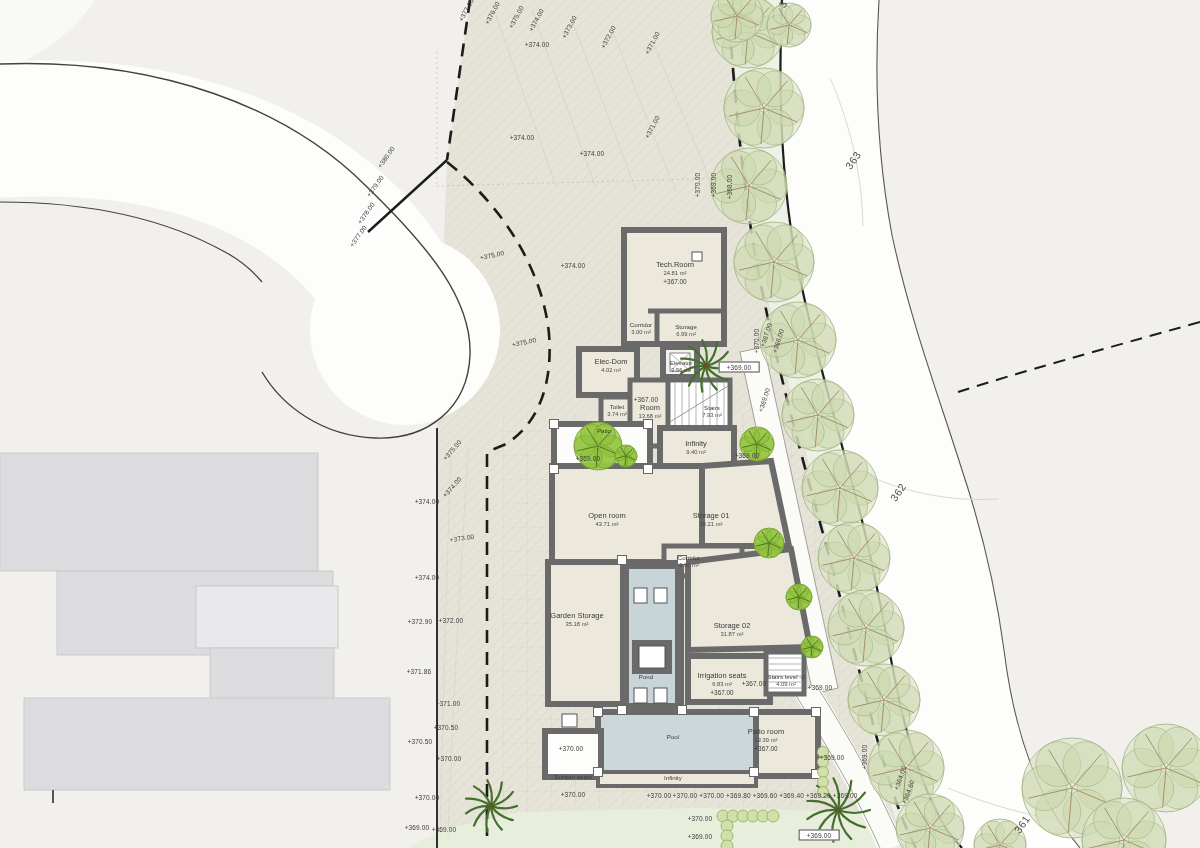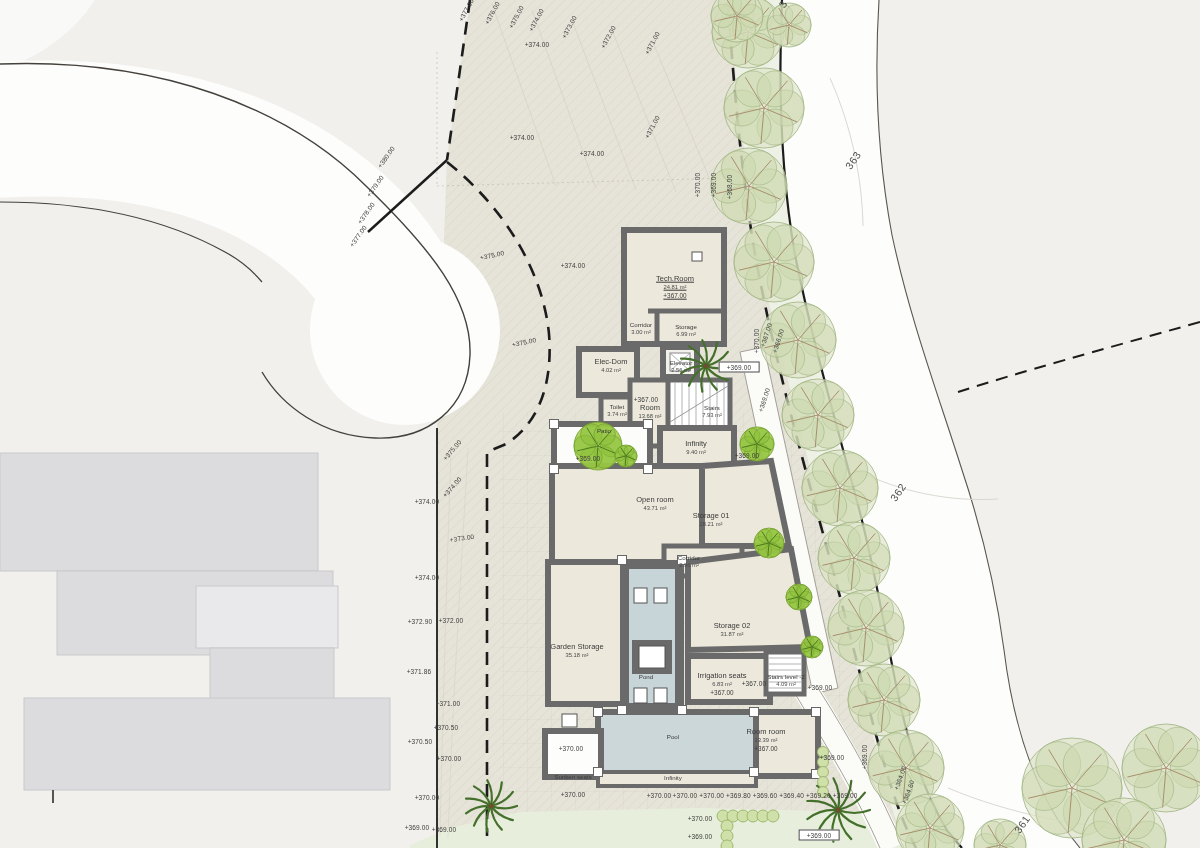--- a/index.html
+++ b/index.html
@@ -651,21 +651,21 @@
       <div class="lbl" style="left: 573px; top: 794px; transform: translate(-50%, -50%) rotate(0deg);">+370.00</div>
       <div class="lbl" style="left: 659px; top: 795px; transform: translate(-50%, -50%) rotate(0deg);">+370.00</div>
       <div class="lbl" style="left: 765px; top: 795px; transform: translate(-50%, -50%) rotate(0deg);">+370.00 +370.00 +369.80 +369.60 +369.40 +369.20 +369.00</div>
       <div class="lbl" style="left: 700px; top: 818px; transform: translate(-50%, -50%) rotate(0deg);">+370.00</div>
       <div class="lbl" style="left: 700px; top: 836px; transform: translate(-50%, -50%) rotate(0deg);">+369.00</div>
       <div class="lbl boxed" style="left: 819px; top: 835px; transform: translate(-50%, -50%) rotate(0deg);">+369.00</div>
       <div class="rdlbl" style="left: 853px; top: 160px; transform: translate(-50%, -50%) rotate(-55deg);">363</div>
       <div class="rdlbl" style="left: 898px; top: 492px; transform: translate(-50%, -50%) rotate(-55deg);">362</div>
       <div class="rdlbl" style="left: 1022px; top: 824px; transform: translate(-50%, -50%) rotate(-55deg);">361</div>
       <div class="rdlbl" style="left: 783px; top: 4px; transform: translate(-50%, -50%) rotate(-60deg);">3</div>
-      <div class="room" style="left: 675px; top: 287px; transform: translate(-50%, -50%); text-decoration: underline;">
+      <div class="room" style="left: 675px; top: 273px; transform: translate(-50%, -50%);">
         <div class="rname">Tech.Room</div>
         <div class="rarea">24.81 m²</div>
         <div class="relev">+367.00</div>
       </div>
       <div class="room small" style="left: 641px; top: 329px; transform: translate(-50%, -50%);">
         <div class="rname">Corridor</div>
         <div class="rarea">3.00 m²</div>
       </div>
       <div class="room small" style="left: 686px; top: 331px; transform: translate(-50%, -50%);">
         <div class="rname">Storage</div>
@@ -691,33 +691,33 @@
         <div class="rname">Stairs</div>
         <div class="rarea">7.93 m²</div>
       </div>
       <div class="room" style="left: 696px; top: 448px; transform: translate(-50%, -50%);">
         <div class="rname">Infinity</div>
         <div class="rarea">9.40 m²</div>
       </div>
       <div class="room small" style="left: 604px; top: 431px; transform: translate(-50%, -50%);">
         <div class="rname">Patio</div>
       </div>
-      <div class="room" style="left: 607px; top: 504px; transform: translate(-50%, -50%); margin-left: 48px;">
+      <div class="room" style="left: 607px; top: 520px; transform: translate(-50%, -50%);">
         <div class="rname">Open room</div>
         <div class="rarea">43.71 m²</div>
       </div>
       <div class="room" style="left: 711px; top: 520px; transform: translate(-50%, -50%);">
         <div class="rname">Storage 01</div>
         <div class="rarea">28.21 m²</div>
       </div>
       <div class="room small" style="left: 689px; top: 562px; transform: translate(-50%, -50%);">
         <div class="rname">Corridor</div>
         <div class="rarea">2.96 m²</div>
       </div>
-      <div class="room" style="left: 577px; top: 651px; transform: translate(-50%, -50%);">
+      <div class="room" style="left: 577px; top: 620px; transform: translate(-50%, -50%);">
         <div class="rname">Garden Storage</div>
         <div class="rarea">35.18 m²</div>
       </div>
       <div class="room" style="left: 732px; top: 630px; transform: translate(-50%, -50%);">
         <div class="rname">Storage 02</div>
         <div class="rarea">31.87 m²</div>
       </div>
       <div class="room small" style="left: 646px; top: 677px; transform: translate(-50%, -50%);">
         <div class="rname">Pond</div>
       </div>
@@ -727,21 +727,21 @@
         <div class="relev">+367.00</div>
       </div>
       <div class="room small" style="left: 786px; top: 681px; transform: translate(-50%, -50%);">
         <div class="rname">Stairs level -2</div>
         <div class="rarea">4.09 m²</div>
       </div>
       <div class="room small" style="left: 673px; top: 737px; transform: translate(-50%, -50%);">
         <div class="rname">Pool</div>
       </div>
       <div class="room" style="left: 766px; top: 740px; transform: translate(-50%, -50%);">
-        <div class="rname">Room room</div>
+        <div class="rname">Patio room</div>
         <div class="rarea">13.39 m²</div>
         <div class="relev">+367.00</div>
       </div>
       <div class="room small" style="left: 573px; top: 777px; transform: translate(-50%, -50%);">
         <div class="rname">Sunken seats</div>
       </div>
       <div class="room small" style="left: 673px; top: 778px; transform: translate(-50%, -50%);">
         <div class="rname">Infinity</div>
       </div>
     </div>

